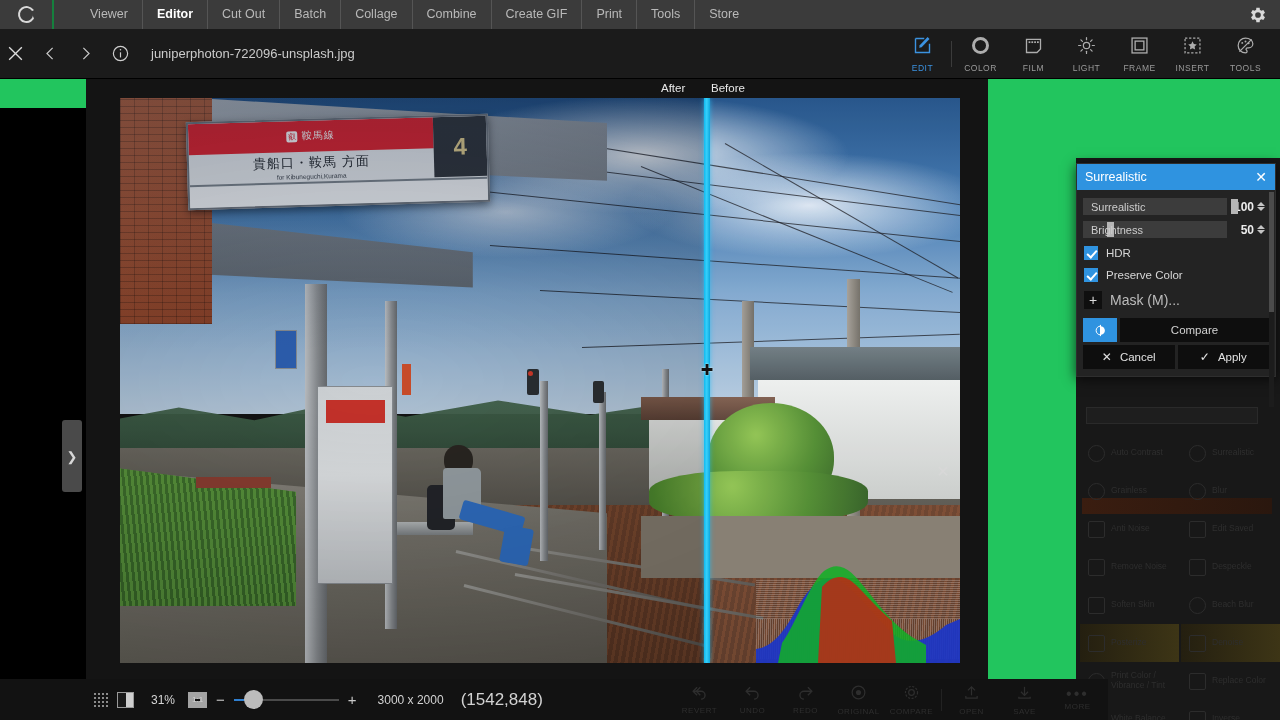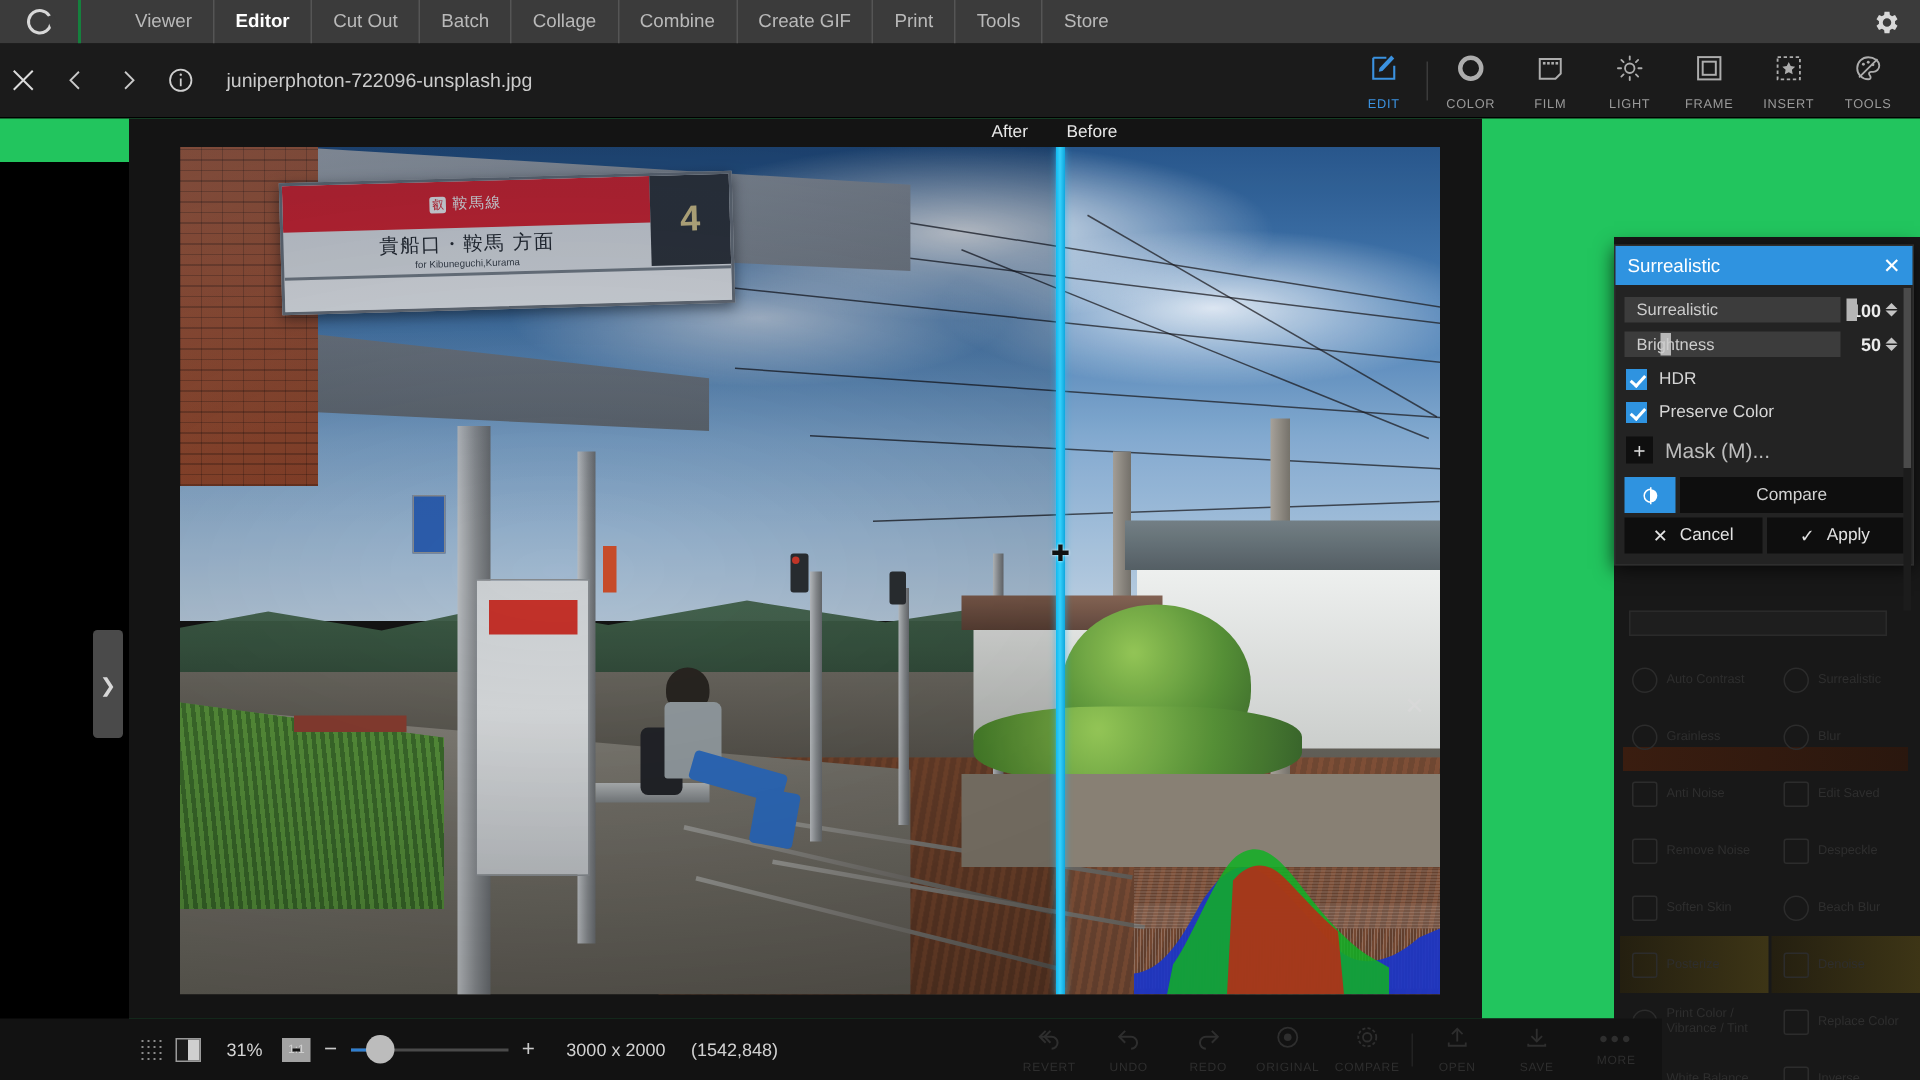--- a/index.html
+++ b/index.html
@@ -405,21 +405,21 @@
   .zslider {
     position:relative; width:105px; height:14px; display:flex; align-items:center;
   }
   .zslider .line { position:absolute; left:0; right:0; height:2px; background:#4a4a4a; }
   .zslider .fill { position:absolute; left:0; width:16px; height:2px; background:#2f7fd0; }
   .zknob {
     position:absolute; left:10px; width:19px; height:19px; border-radius:50%;
     background:#bcbcbc; cursor:pointer;
   }
   .dims { color:#d2d2d2; font-size:12px; margin-left:12px; }
-  .coords { color:#d2d2d2; font-size:12px; margin-left:8px; }
+  .coords { color:#d2d2d2; font-size:17px; margin-left:8px; }
 
   .bb-right {
     position:absolute; right:4px; bottom:0; height:41px;
     display:flex; align-items:center;
   }
   .bb-act {
     width:53px; height:41px; display:flex; flex-direction:column;
     align-items:center; justify-content:center; gap:2px; cursor:pointer;
     color:#2e2e2e;
   }

